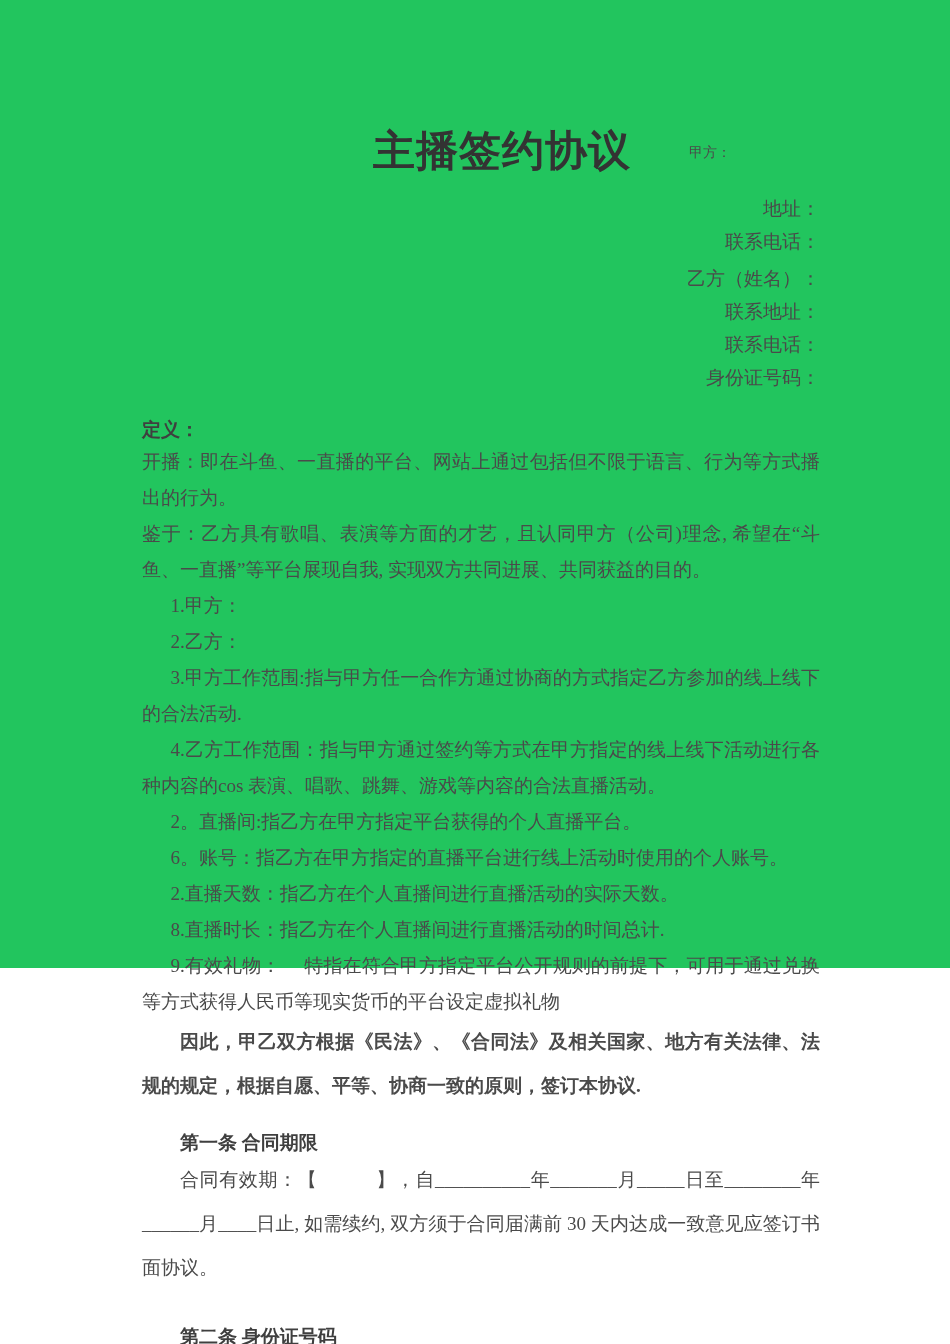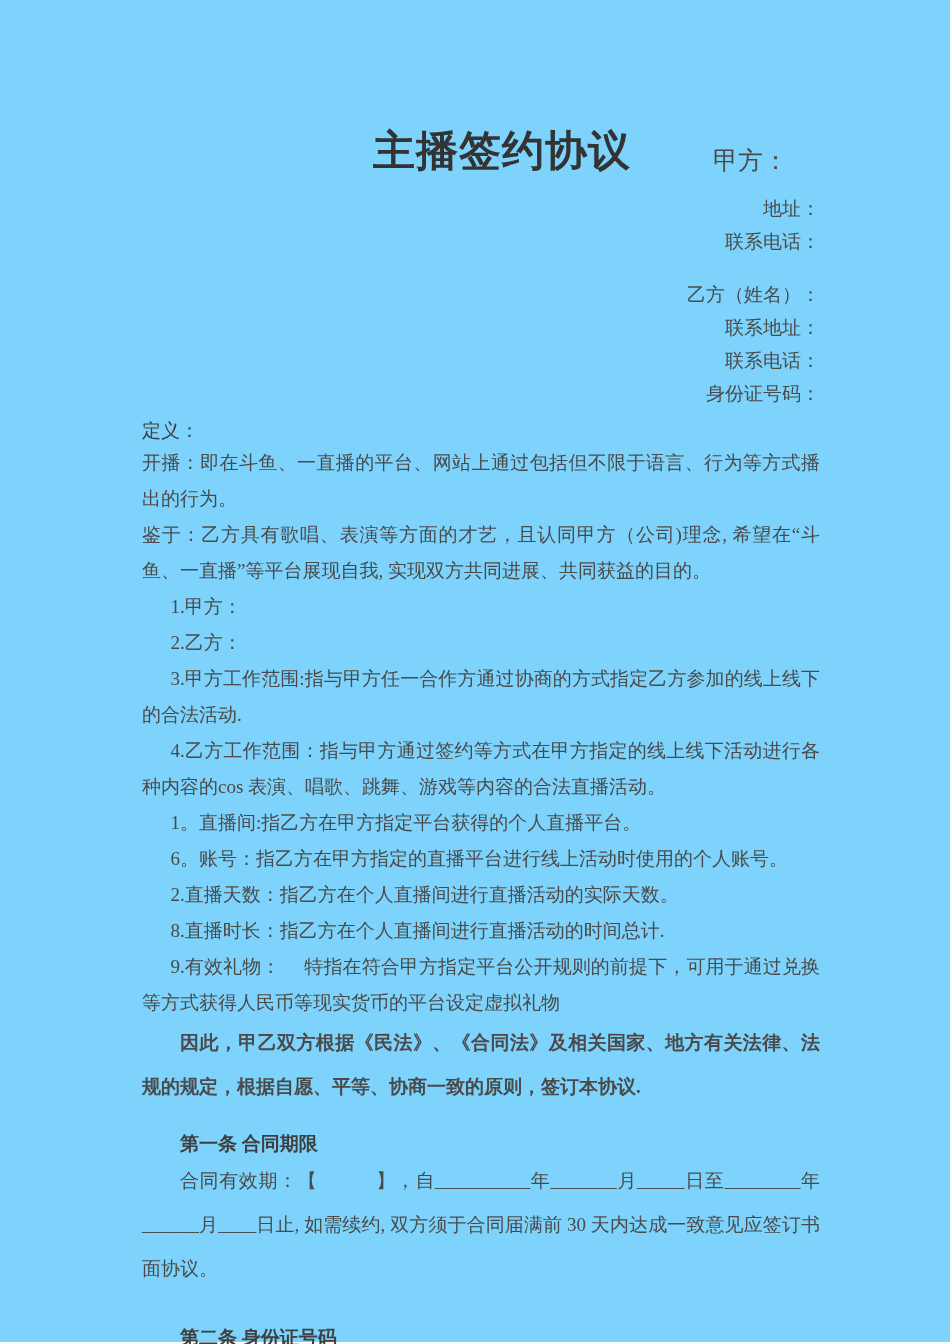--- a/index.html
+++ b/index.html
@@ -11,60 +11,60 @@
     width: 950px;
     height: 1344px;
     font-family: "Liberation Serif", "DejaVu Serif", serif;
     font-size: 19px;
     color: #4a4a4a;
     overflow: hidden;
   }
   .page {
     box-sizing: border-box;
     width: 950px;
-    height: 1342px;
+    height: 968px;
     padding: 126px 130px 0 142px;
-    background: #7dd3fc;
+    background: #22c55e;
   }
   .header {
     position: relative;
     height: 54px;
     margin-bottom: 12px;
   }
   .doc-title {
     position: relative;
     left: 21px;
     text-align: center;
     font-family: "Liberation Sans", "DejaVu Sans", sans-serif;
     font-weight: 700;
     font-size: 42px;
     line-height: 50px;
     letter-spacing: 1px;
     color: #333333;
     white-space: nowrap;
   }
   .party-a-label {
     position: absolute;
-    left: 571px;
+    left: 547px;
     top: 18px;
-    font-size: 25px;
+    font-size: 14px;
     color: #4a4a4a;
     white-space: nowrap;
   }
   p { margin: 0; padding: 0; }
   .line {
     line-height: 33px;
     text-align: right;
   }
   .party-b-block {
-    margin-top: 20px;
+    margin-top: 4px;
   }
   .defs-heading {
-    margin-top: 7px;
-    font-weight: 400;
+    margin-top: 22px;
+    font-weight: 700;
     line-height: 28px;
     color: #3f3f3f;
   }
   .def-para, .def-item {
     line-height: 36px;
     text-align: justify;
   }
   .def-item {
     text-indent: 1.5em;
   }
@@ -117,21 +117,21 @@
   </div>
 
   <div class="definitions-block">
     <p class="defs-heading">定义：</p>
     <p class="def-para">开播：即在斗鱼、一直播的平台、网站上通过包括但不限于语言、行为等方式播出的行为。</p>
     <p class="def-para">鉴于：乙方具有歌唱、表演等方面的才艺，且认同甲方（公司)理念, 希望在“斗鱼、一直播”等平台展现自我, 实现双方共同进展、共同获益的目的。</p>
     <p class="def-item">1.甲方：</p>
     <p class="def-item">2.乙方：</p>
     <p class="def-item">3.甲方工作范围:指与甲方任一合作方通过协商的方式指定乙方参加的线上线下的合法活动.</p>
     <p class="def-item">4.乙方工作范围：指与甲方通过签约等方式在甲方指定的线上线下活动进行各种内容的cos 表演、唱歌、跳舞、游戏等内容的合法直播活动。</p>
-    <p class="def-item">1。直播间:指乙方在甲方指定平台获得的个人直播平台。</p>
+    <p class="def-item">2。直播间:指乙方在甲方指定平台获得的个人直播平台。</p>
     <p class="def-item">6。账号：指乙方在甲方指定的直播平台进行线上活动时使用的个人账号。</p>
     <p class="def-item">2.直播天数：指乙方在个人直播间进行直播活动的实际天数。</p>
     <p class="def-item">8.直播时长：指乙方在个人直播间进行直播活动的时间总计.</p>
     <p class="def-item">9.有效礼物：　 特指在符合甲方指定平台公开规则的前提下，可用于通过兑换等方式获得人民币等现实货币的平台设定虚拟礼物</p>
     <p class="closing-para">因此，甲乙双方根据《民法》、《合同法》及相关国家、地方有关法律、法规的规定，根据自愿、平等、协商一致的原则，签订本协议.</p>
   </div>
 
   <div class="article1-block">
     <p class="article-heading article1-heading">第一条 合同期限</p>
     <p class="article1-body">合同有效期：【　　　】，自__________年_______月_____日至________年______月____日止, 如需续约, 双方须于合同届满前 30 天内达成一致意见应签订书面协议。</p>

